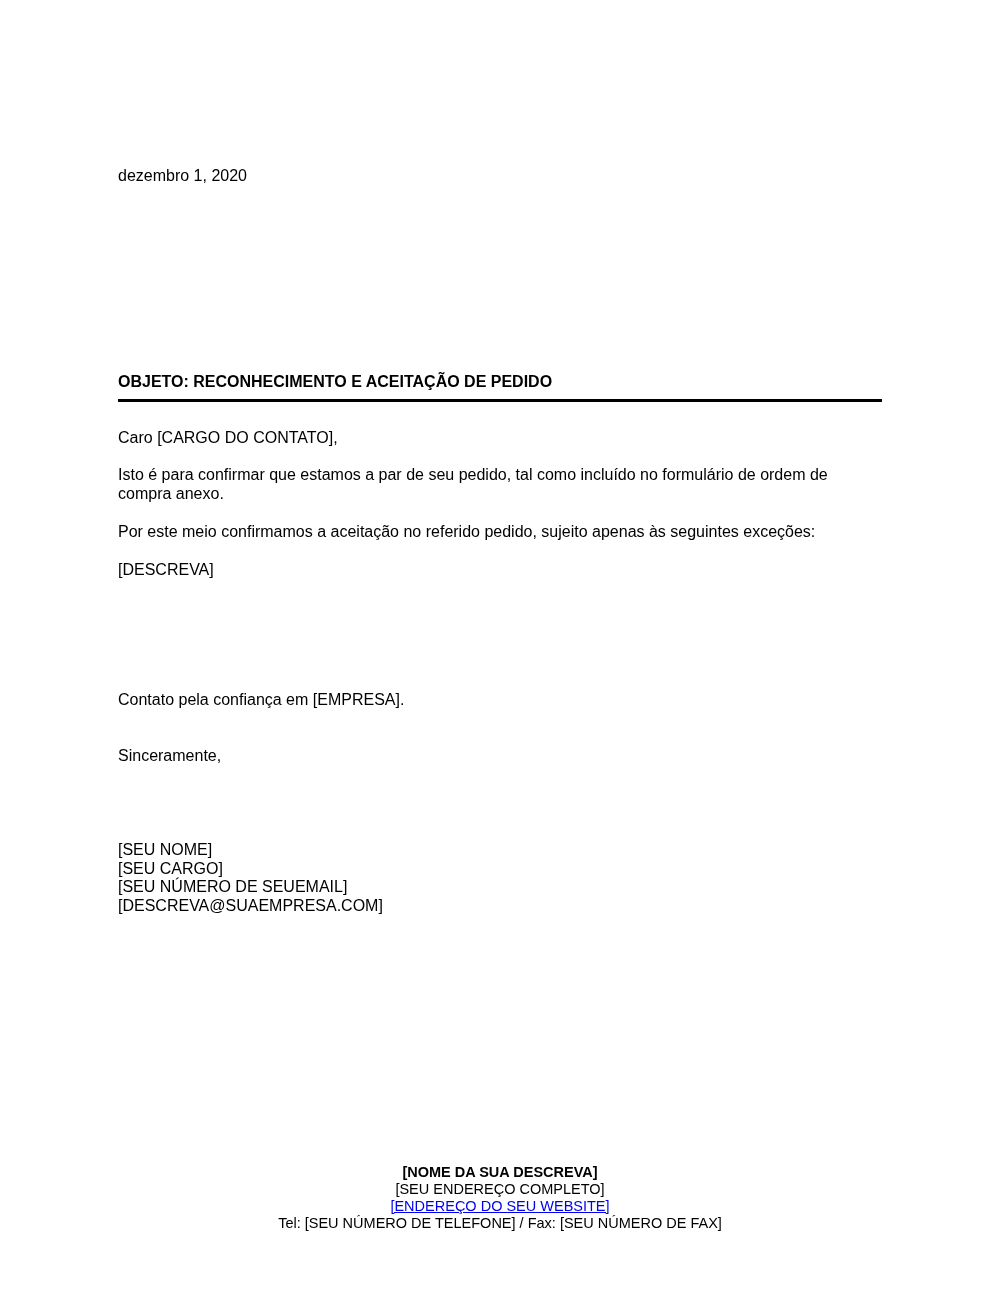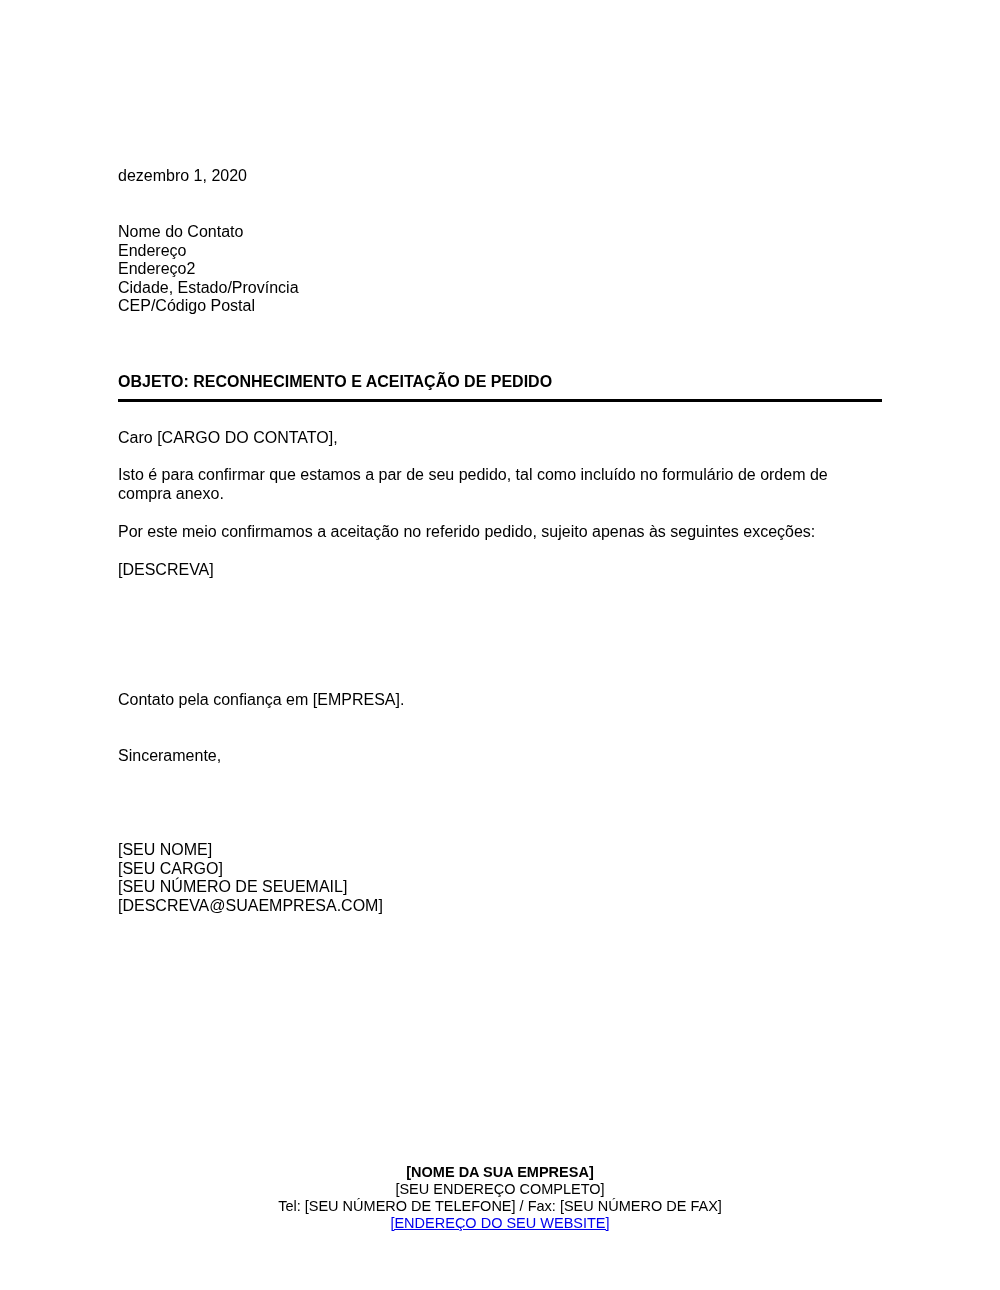--- a/index.html
+++ b/index.html
@@ -53,27 +53,20 @@
       text-decoration: underline;
     }
   </style>
 </head>
 <body>
 
 <div class="page">
 
   <div class="abs line" style="top:167px;">dezembro 1, 2020</div>
 
-  <div class="abs" style="top:223px;">
-    <span class="line">Nome do Contato</span>
-    <span class="line">Endereço</span>
-    <span class="line">Endereço2</span>
-    <span class="line">Cidade, Estado/Província</span>
-    <span class="line">CEP/Código Postal</span>
-  </div>
 
   <div class="abs subject" style="top:373px;">OBJETO: RECONHECIMENTO E ACEITAÇÃO DE PEDIDO</div>
   <div class="rule"></div>
 
   <div class="abs line" style="top:429px;">Caro [CARGO DO CONTATO],</div>
 
   <div class="abs line" style="top:523px;">Por este meio confirmamos a aceitação no referido pedido, sujeito apenas às seguintes exceções:</div>
 
   <div class="abs para" style="top:466px; width:760px;">Isto é para confirmar que estamos a par de seu pedido, tal como incluído no formulário de ordem de compra anexo.</div>
 
@@ -85,19 +78,19 @@
   <div class="abs line" style="top:747px;">Sinceramente,</div>
 
   <div class="abs" style="top:841px;">
     <span class="line">[SEU NOME]</span>
     <span class="line">[SEU CARGO]</span>
     <span class="line">[SEU NÚMERO DE SEUEMAIL]</span>
     <span class="line">[DESCREVA@SUAEMPRESA.COM]</span>
   </div>
 
   <div class="footer">
-    <div class="bold">[NOME DA SUA EMPRESA]</div>
+    <div class="bold">[NOME DA SUA DESCREVA]</div>
     <div>[SEU ENDEREÇO COMPLETO]</div>
+    <div><a href="#">[ENDEREÇO DO SEU WEBSITE]</a></div>
     <div>Tel: [SEU NÚMERO DE TELEFONE] / Fax: [SEU NÚMERO DE FAX]</div>
-    <div><a href="#">[ENDEREÇO DO SEU WEBSITE]</a></div>
   </div>
 
 </div>
 
 </body></html>

